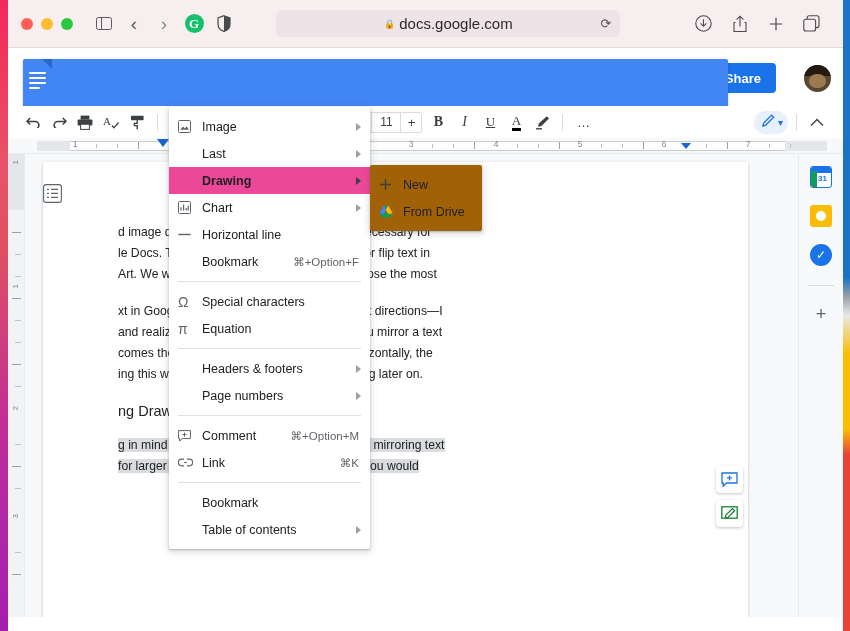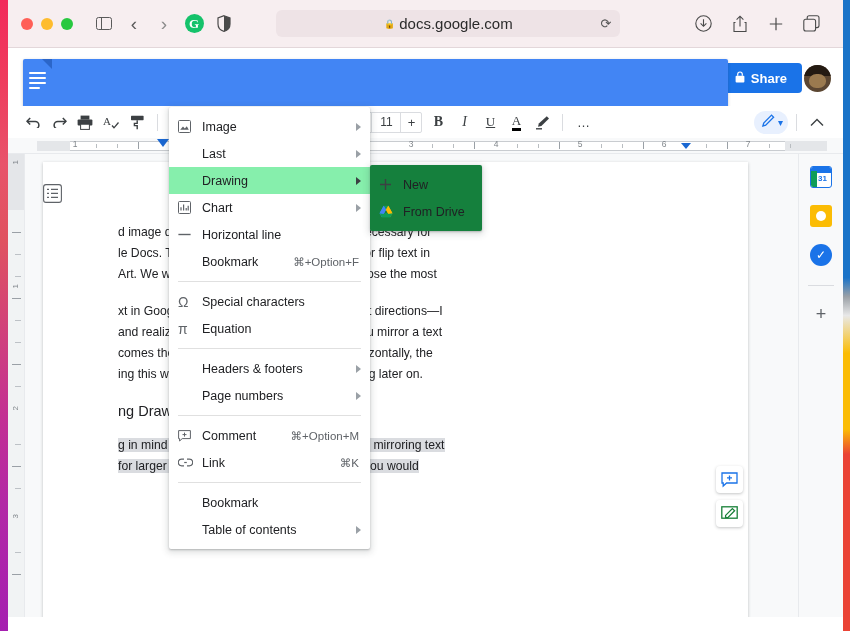--- a/index.html
+++ b/index.html
@@ -91,21 +91,21 @@
   .menu-item {
     font-size: 12.5px; color: #3c4043; padding: 3px 7px; border-radius: 3px;
     white-space: nowrap;
   }
   .menu-item.active { background: #e8eaed; }
   .lastedit {
     font-size: 12.5px; color: #3c4043; text-decoration: underline;
     margin-left: 10px; white-space: nowrap;
   }
   .head-right {
-    margin-left: auto; display: flex; align-items: center; gap: 2px;
+    margin-left: auto; display: flex; align-items: center; gap: 28px;
     padding-top: 9px;
   }
   .share-btn {
     background: #1a73e8; color: #fff; border: none; border-radius: 4px;
     height: 30px; padding: 0 15px 0 12px; font-size: 13px; font-weight: 600;
     display: flex; align-items: center; gap: 6px;
     font-family: "Liberation Sans", sans-serif;
   }
   .avatar {
     width: 27px; height: 27px; border-radius: 50%; overflow: hidden;
@@ -265,39 +265,39 @@
   .menu-pop {
     position: absolute; left: 162px; top: 107px; width: 201px;
     background: #fff; border-radius: 2px; z-index: 100;
     box-shadow: 0 2px 6px 2px rgba(60,64,67,.15), 0 1px 2px 0 rgba(60,64,67,.3);
     padding: 6px 0;
   }
   .mi {
     height: 27px; display: flex; align-items: center; padding: 0 9px 0 9px;
     font-size: 12.5px; color: #202124; position: relative;
   }
-  .mi.sel { background: #86efac; }
+  .mi.sel { background: #ec4899; font-weight: bold; }
   .mi .mi-ic {
     width: 24px; flex: none; display: flex; align-items: center;
     color: #5f6368; font-size: 12px;
   }
   .mi .mi-lb { flex: 1; }
   .mi .mi-sc { color: #5f6368; font-size: 11.5px; margin-left: auto; padding-right: 2px; }
   .mi .caret {
     margin-left: auto; width: 0; height: 0;
     border-top: 4px solid transparent; border-bottom: 4px solid transparent;
     border-left: 5px solid #9aa0a6;
   }
   .mi.sel .caret { border-left-color: #3c4043; }
   .mdiv { height: 1px; background: #e0e0e0; margin: 6px 9px; }
 
   
   .submenu {
     position: absolute; left: 363px; top: 165px; width: 112px;
-    background: #15803d; border-radius: 2px; z-index: 110;
+    background: #a16207; border-radius: 2px; z-index: 110;
     box-shadow: 0 2px 6px 2px rgba(60,64,67,.15), 0 1px 2px 0 rgba(60,64,67,.3);
     padding: 6px 0;
   }
 </style>
 </head>
 <body>
 
 <div id="root">
 
   <div class="wall-left"></div>

